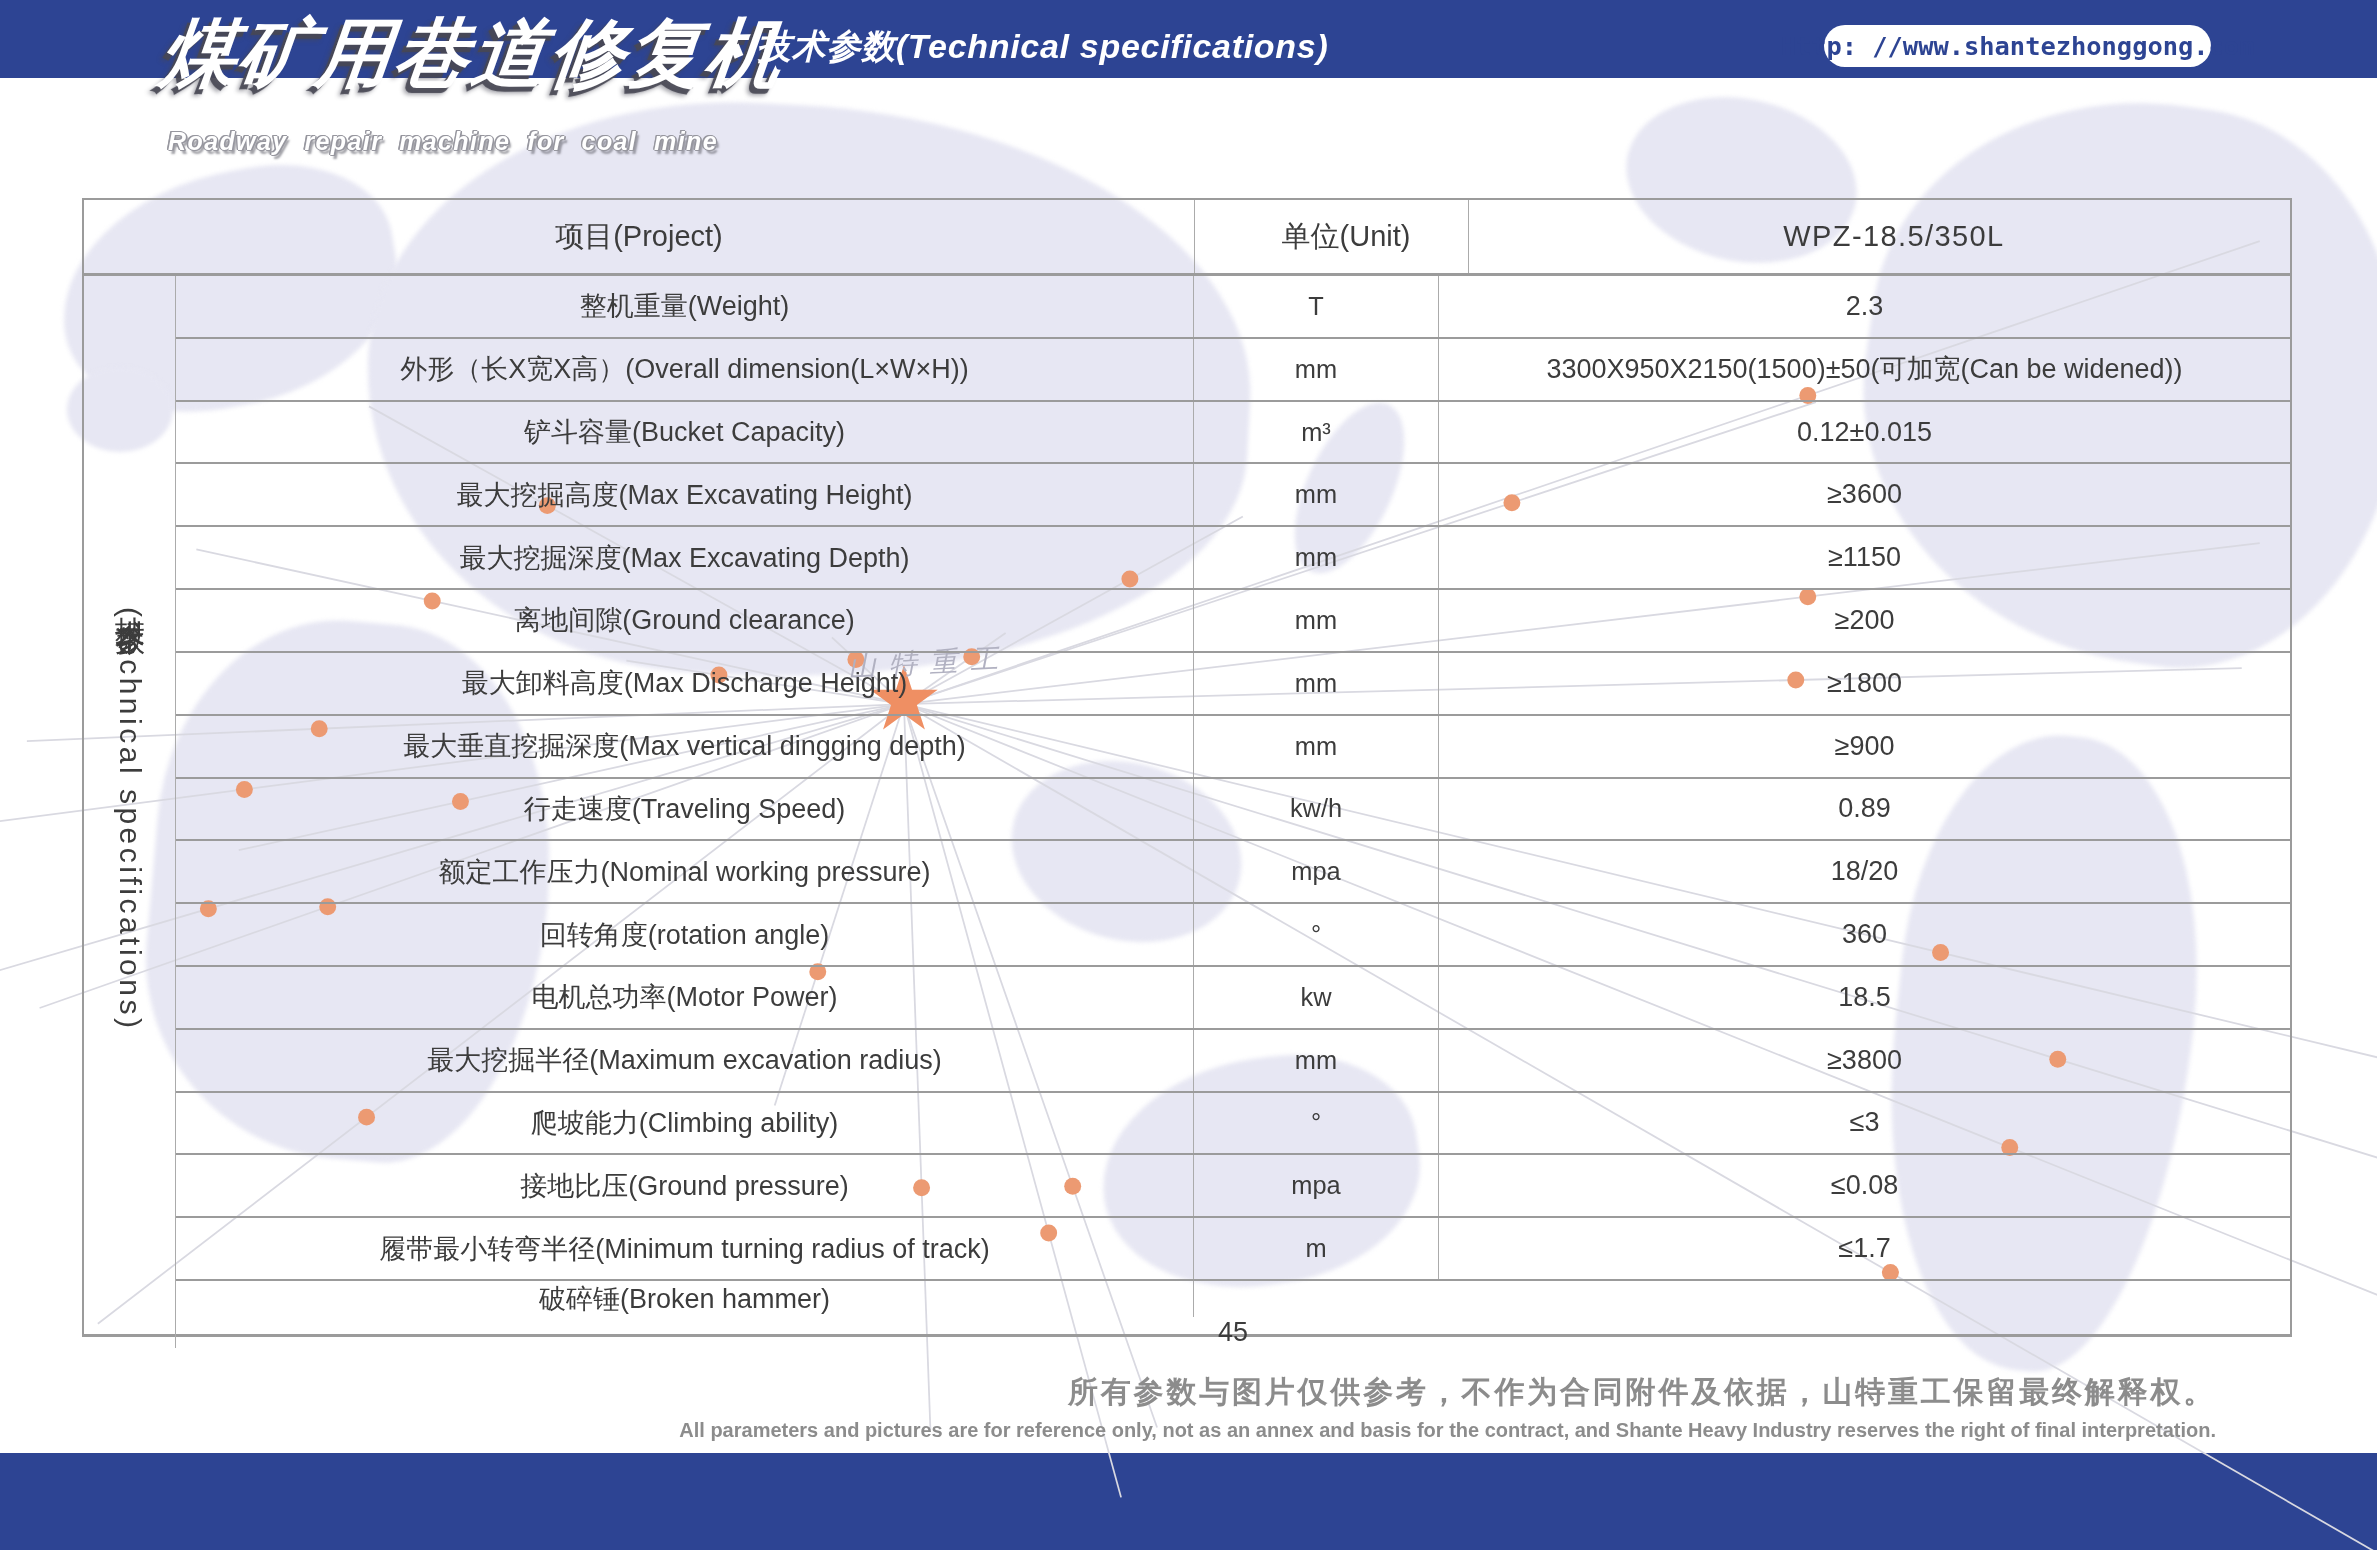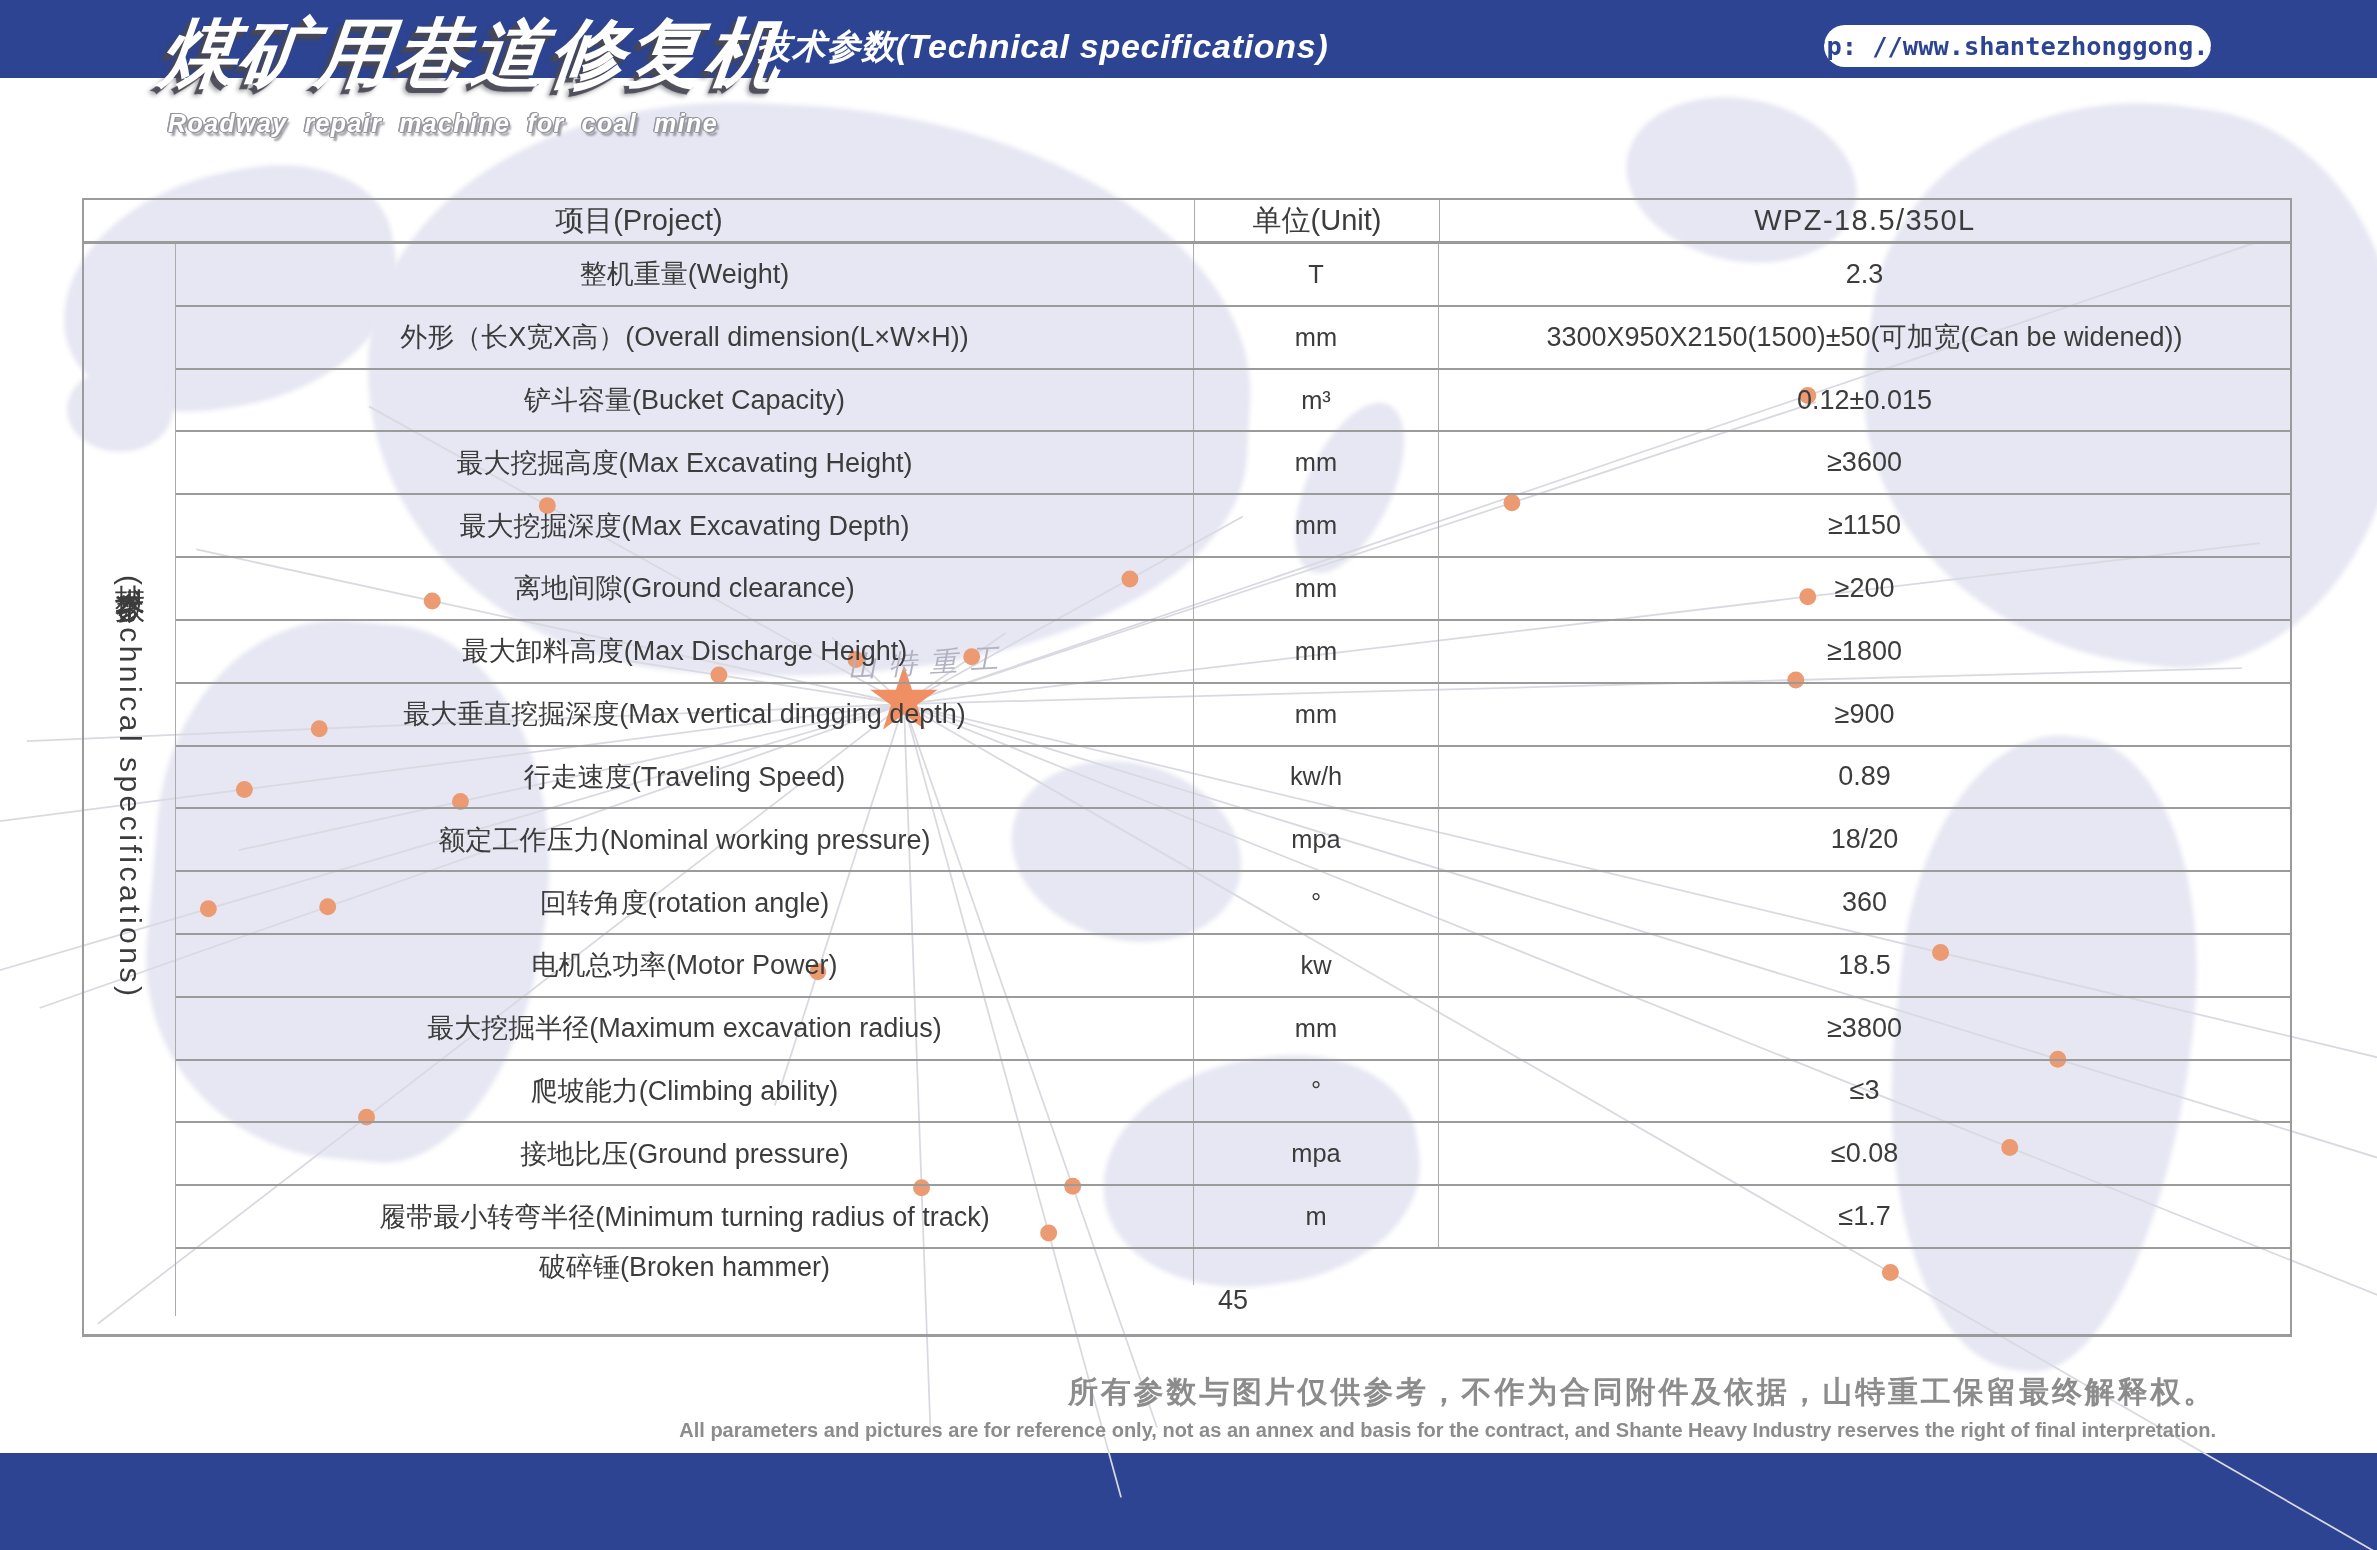--- a/index.html
+++ b/index.html
@@ -22,21 +22,21 @@
   .bottombar{position:absolute;left:0;top:1453px;width:2377px;height:97px;background:var(--blue);}
 
   
   .logo-cn{
     position:absolute;left:161px;top:4.2px;z-index:30;
     font-size:75px;font-weight:900;font-style:italic;color:#ffffff;
     letter-spacing:2.8px;white-space:nowrap;transform:skew(-6deg);
     text-shadow:-4.2px 5px 0.7px rgba(72,72,84,.92), -6.4px 7px 4.2px rgba(72,72,84,.45);
   }
   .logo-en{
-    position:absolute;left:168px;top:109px;z-index:30;
+    position:absolute;left:168px;top:127px;z-index:30;
     font-size:25px;font-weight:bold;font-style:italic;color:#ffffff;
     letter-spacing:1.4px;word-spacing:8.5px;white-space:nowrap;
     text-shadow:1.4px 0 0 #97979f,-1.4px 0 0 #97979f,0 1.4px 0 #97979f,0 -1.4px 0 #97979f,
                 1.4px 1.4px 0 #97979f,-1.4px -1.4px 0 #97979f,2.8px 3.5px 2.1px rgba(110,110,120,.65);
   }
   .header-title{
     position:absolute;left:757px;top:24px;z-index:30;
     font-size:34px;font-weight:bold;font-style:italic;color:#ffffff;
     letter-spacing:0.7px;white-space:nowrap;
   }
@@ -62,21 +62,21 @@
     font-size:28px;font-style:italic;color:#b1b1c1;letter-spacing:12.7px;
     transform:rotate(-3deg);white-space:nowrap;
   }
 
   
   .tbl{
     position:absolute;left:82px;top:198px;width:2210px;height:1139px;z-index:10;
     border:2.1px solid var(--border);border-bottom-width:3.5px;box-sizing:border-box;
     color:var(--text);
   }
-  .tbl-head{display:flex;height:44px;border-bottom:3.5px solid var(--border);box-sizing:border-box;}
+  .tbl-head{display:flex;height:76px;border-bottom:3.5px solid var(--border);box-sizing:border-box;gap:29px;}
   .th{display:flex;align-items:center;justify-content:center;font-size:29px;box-sizing:border-box;}
   .th-project{width:1111px;border-right:1.4px solid var(--vline);}
   .th-unit{width:245px;border-right:1.4px solid var(--vline);}
   .th-model{flex:1;letter-spacing:1.4px;}
   .tbl-body{display:flex;height:1072px;}
   .side{
     width:92px;border-right:1.4px solid var(--vline);box-sizing:border-box;
     display:flex;align-items:center;justify-content:center;
   }
   .side-label{

